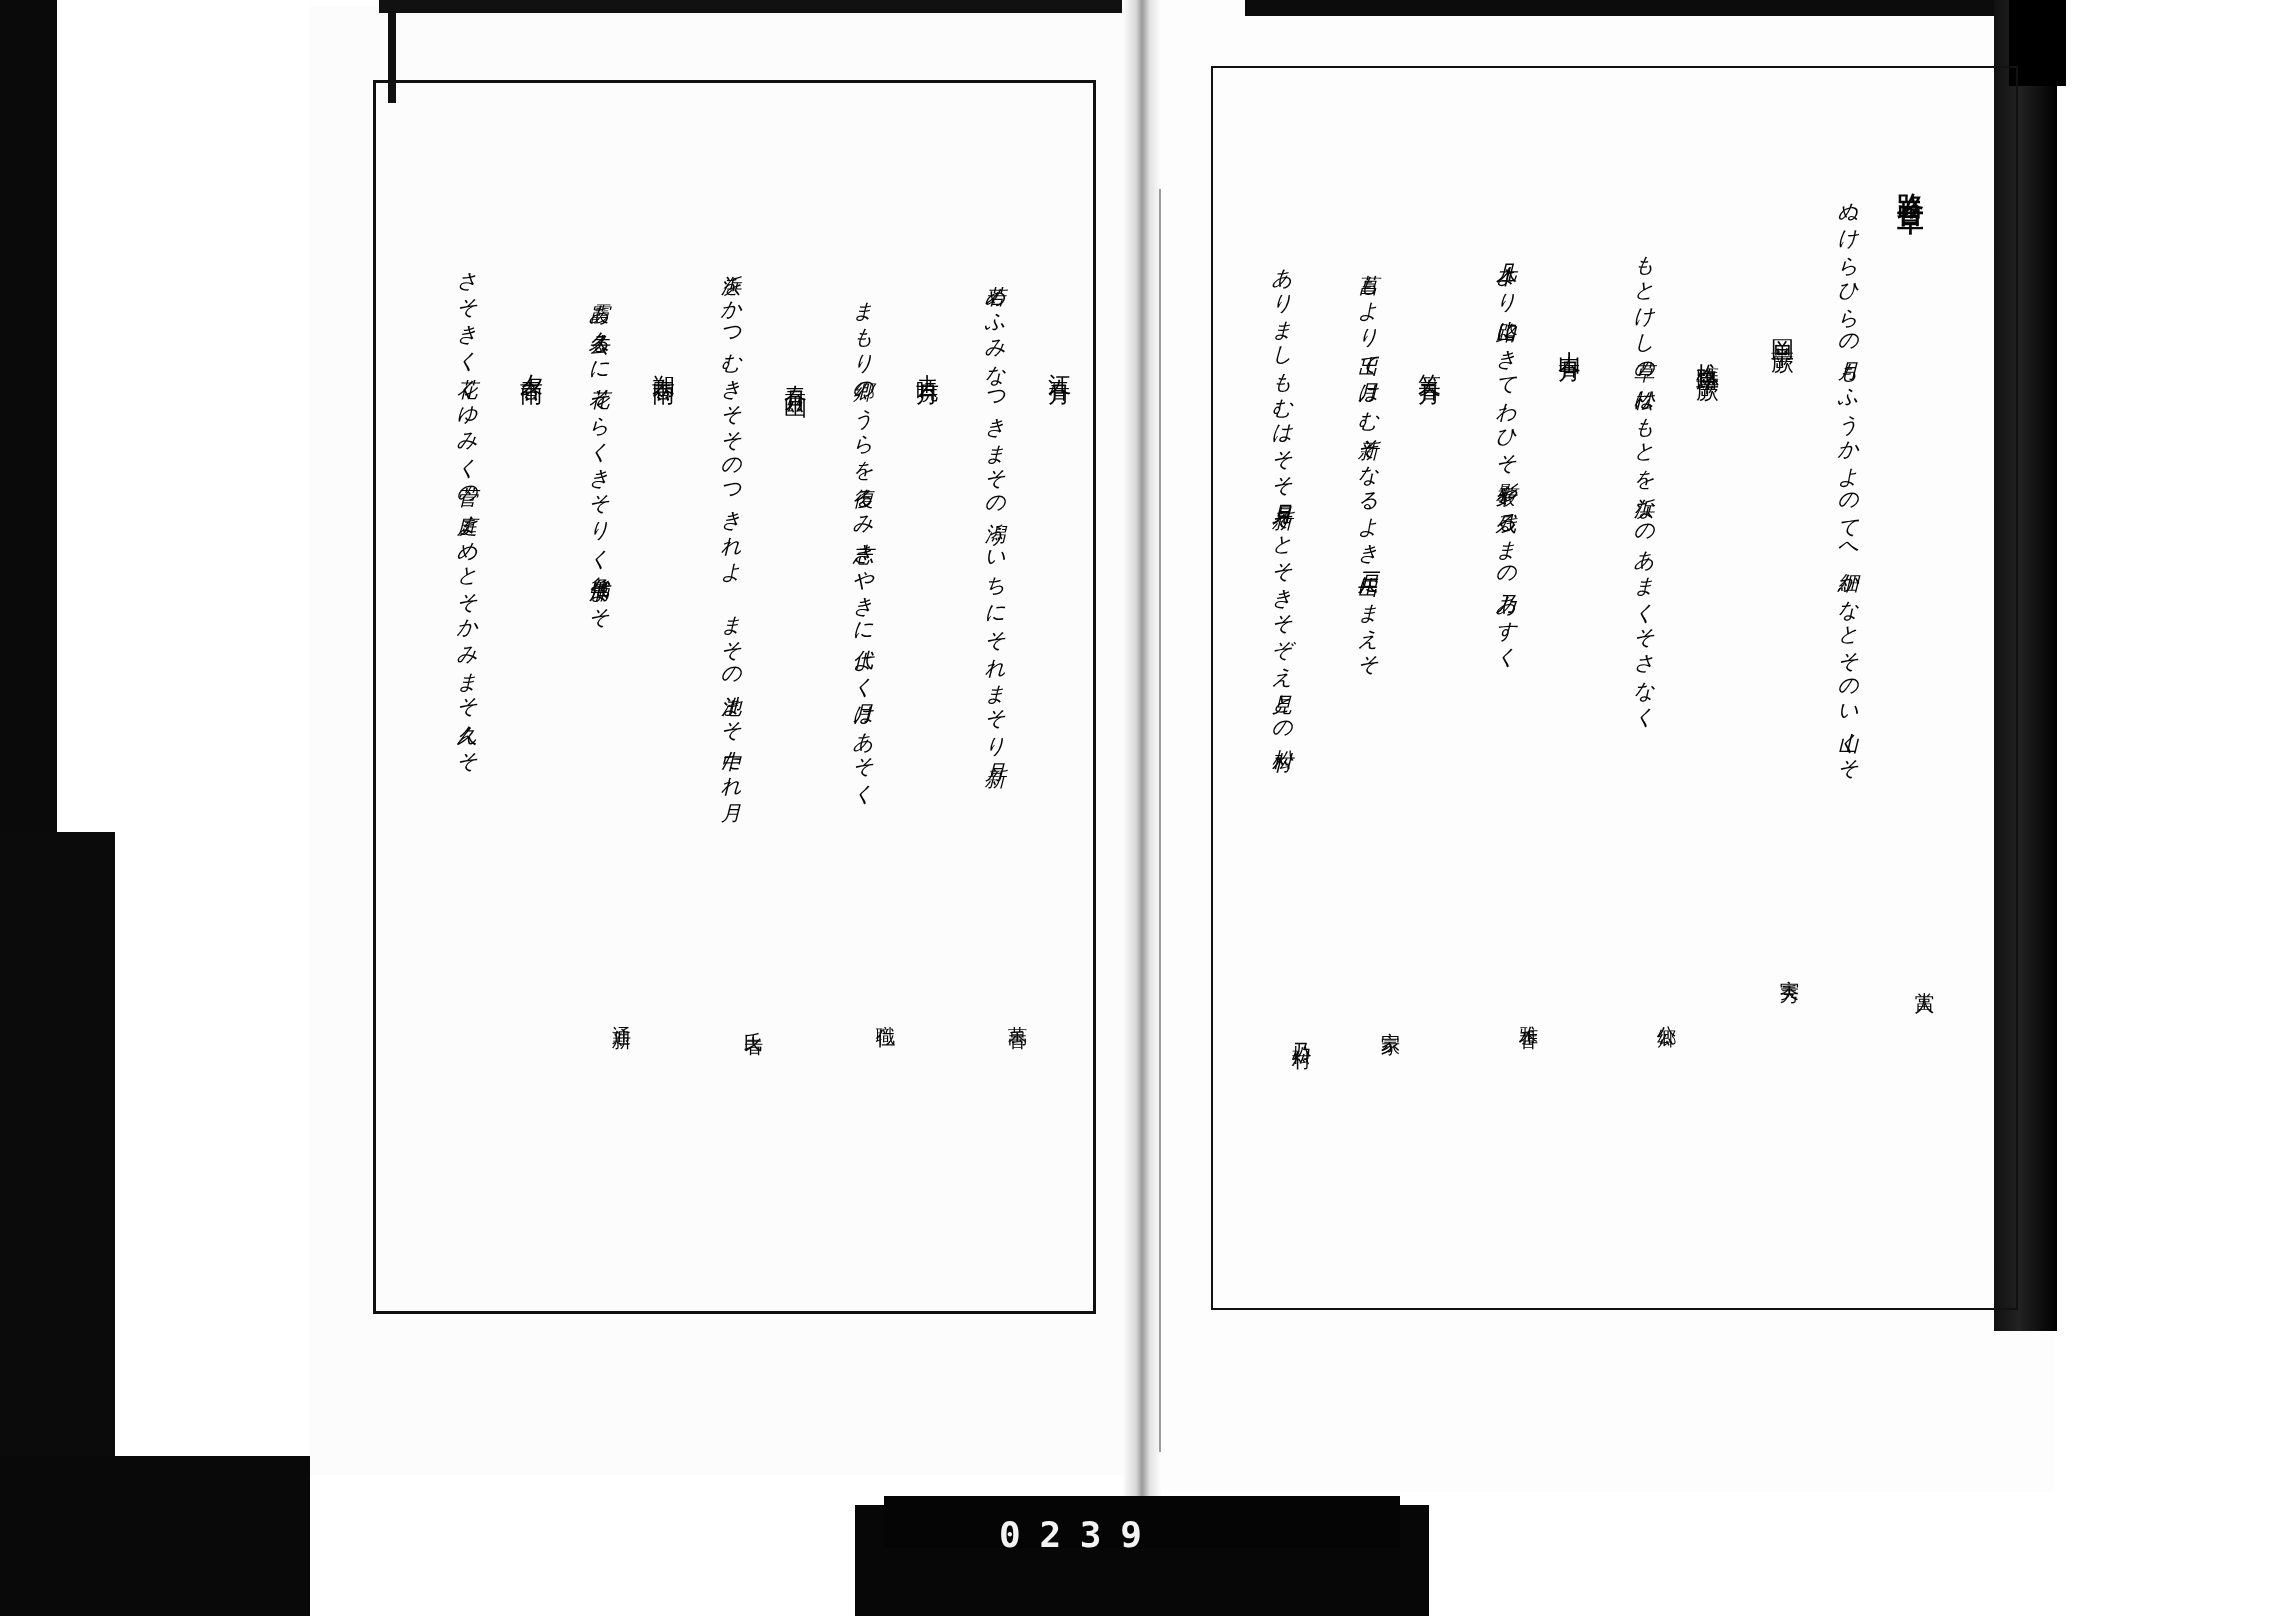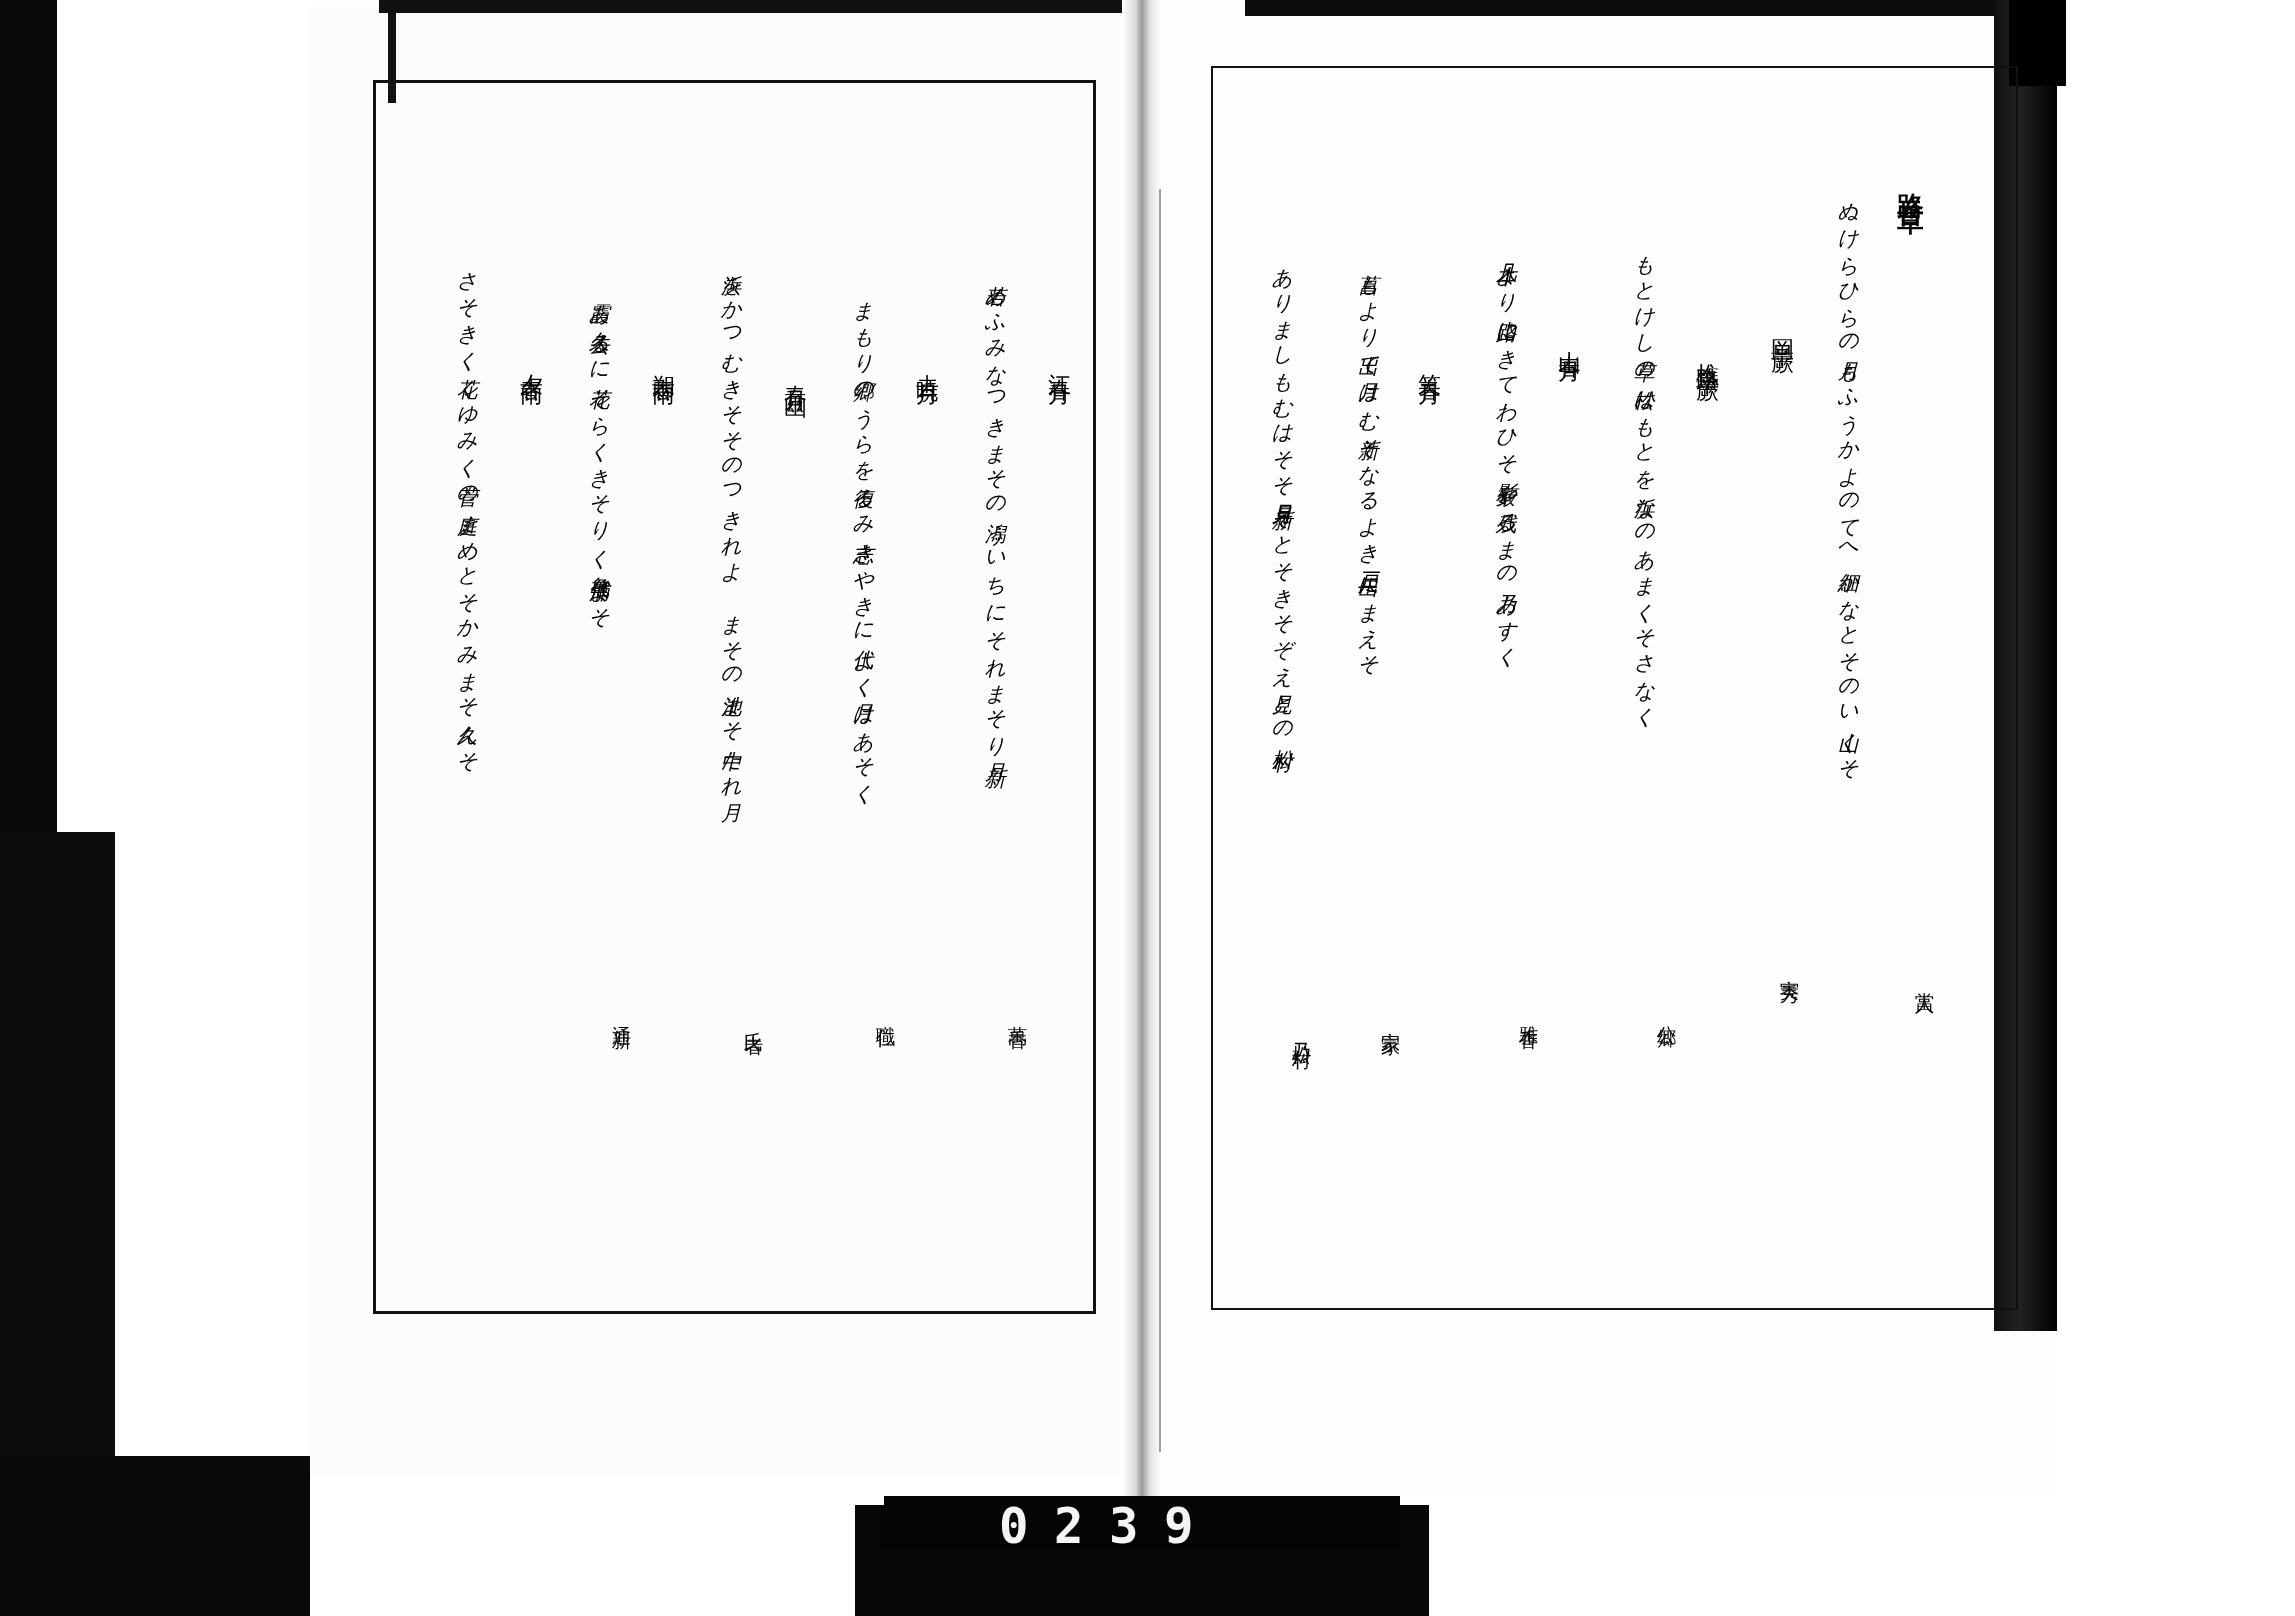--- a/index.html
+++ b/index.html
@@ -191,21 +191,21 @@
     bottom: 69px;
     width: 516px;
     height: 52px;
     background: #050505;
   }
   .frame-number {
     position: absolute;
     left: 999px;
     bottom: 62px;
     font-family: "DejaVu Sans Mono", monospace;
-    font-size: 49px;
+    font-size: 36px;
     color: #f4f4f4;
     letter-spacing: 0.52em;
     font-weight: bold;
   }
 </style>
 </head>
 <body>
 
 <div id="page">
 

